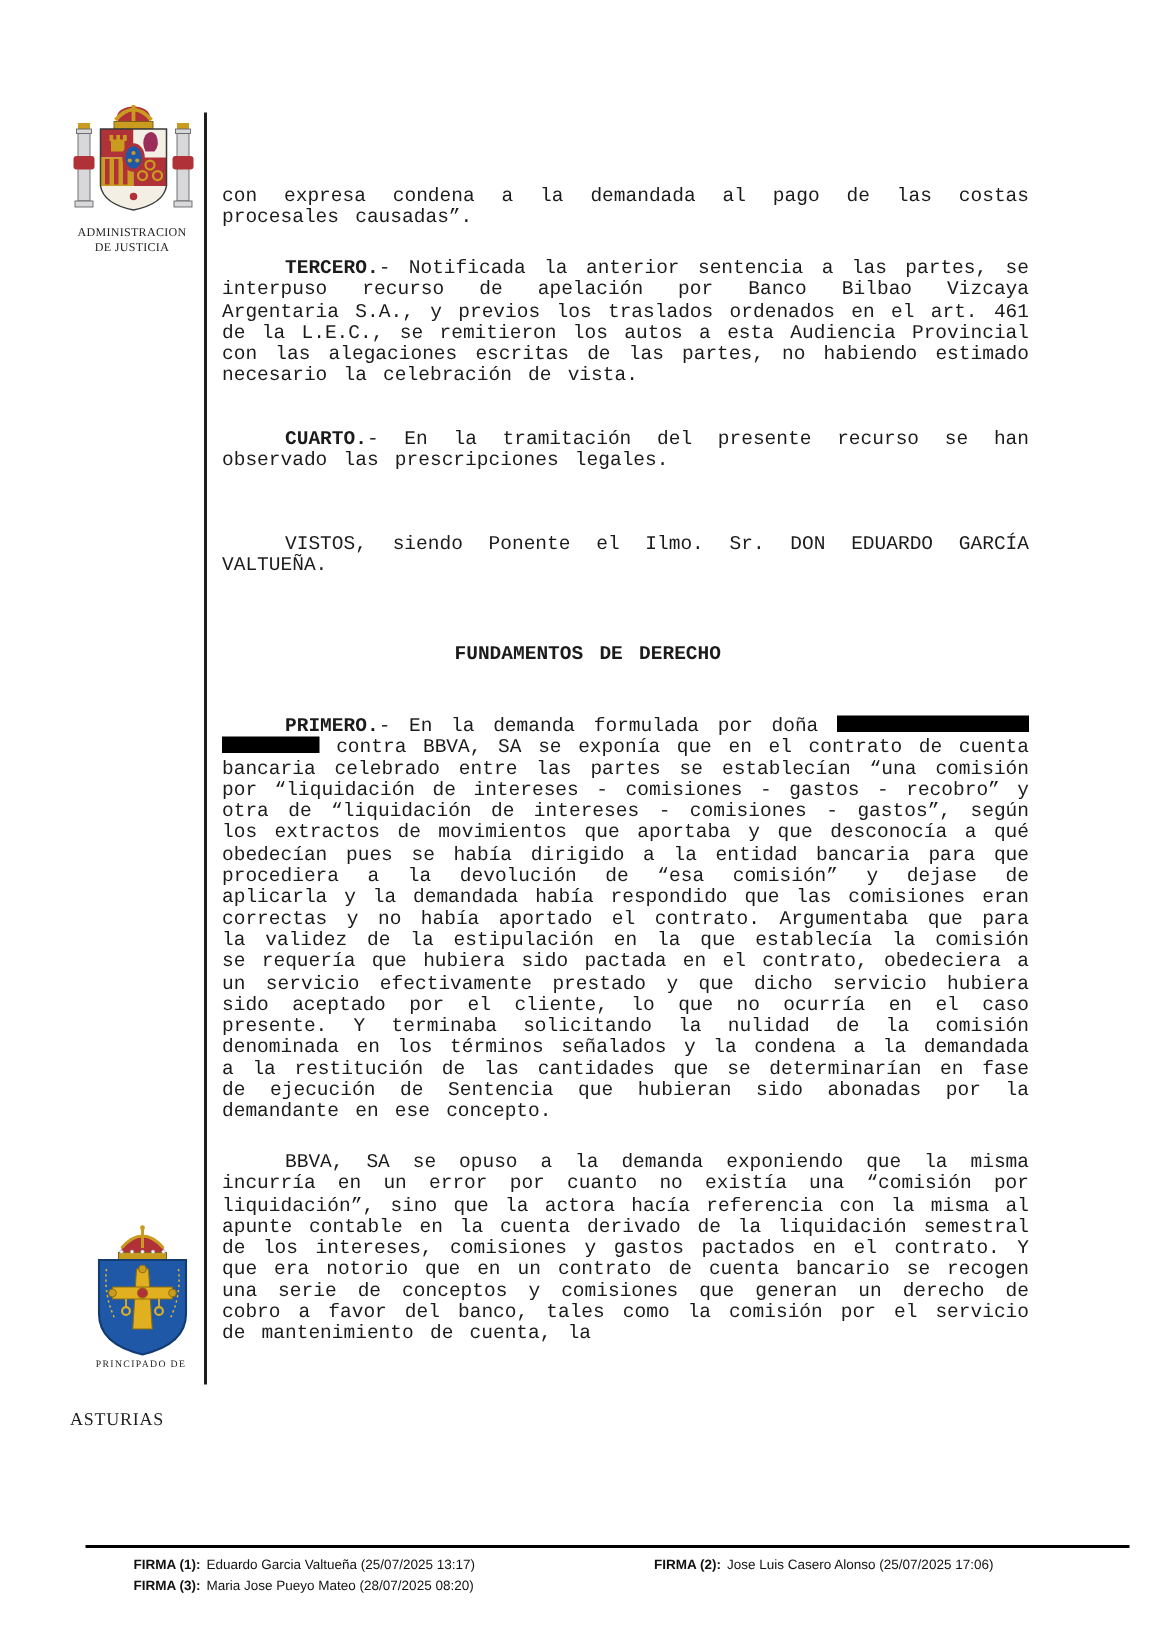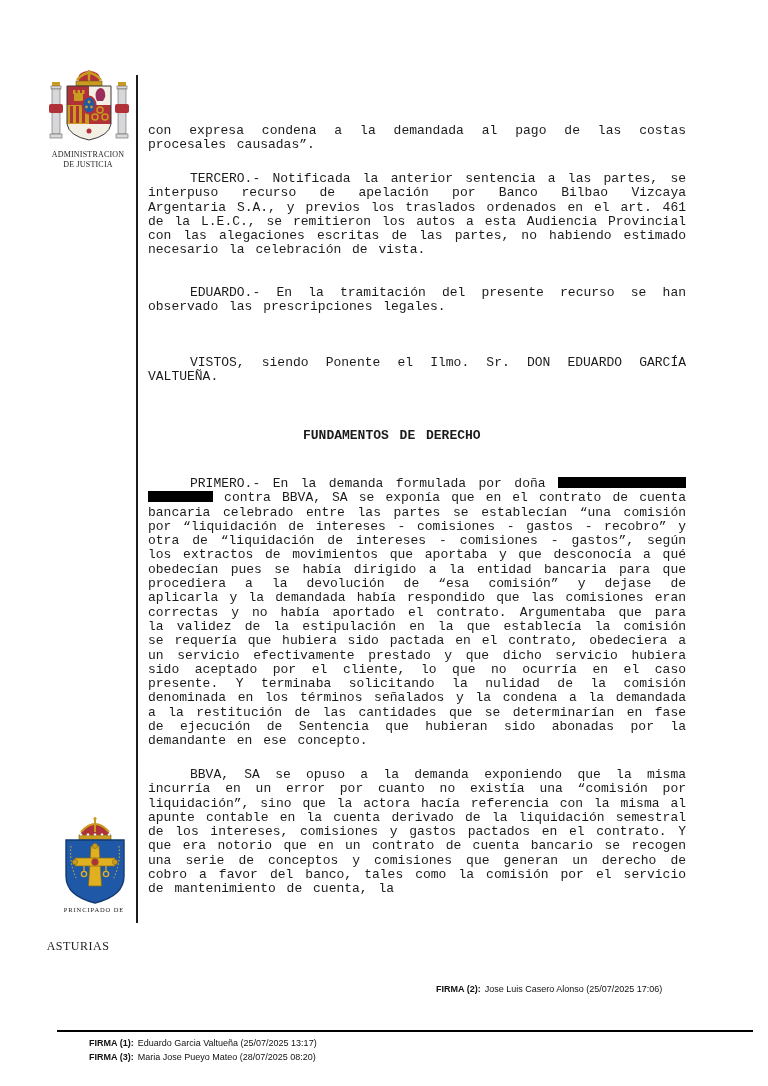--- a/index.html
+++ b/index.html
@@ -19,37 +19,37 @@
   .cap-ast-big{left:28px;top:913px;width:100px;font-size:12px;letter-spacing:.5px;line-height:16px;margin-top:25px;}
   .c-gold{fill:var(--gold);} .c-red{fill:var(--red);} .c-silver{fill:var(--silver);}
   .c-blue{fill:var(--blue);} .c-white{fill:#f4efe4;} .c-lion{fill:var(--lion);}
   
   .textcol{position:absolute;left:148px;top:0;width:538px;}
   .para{position:absolute;width:538px;margin:0;
         font-family:"Liberation Mono","DejaVu Sans Mono",monospace;
         font-size:13px;line-height:14.3px;color:var(--ink);
         text-align:justify;word-spacing:3px;}
   .indent{text-indent:42px;}
-  .para b{font-weight:normal;}
+  .para b{font-weight:bold;}
   .p-intro{top:124px;}
   .p-tercero{top:172px;}
   .p-cuarto{top:286px;}
   .p-vistos{top:356px;}
   .p-heading{top:429px;left:155px;width:auto;font-weight:bold;text-align:center;}
   .p-primero{top:477px;}
   .p-bbva{top:768px;}
   .redact{display:inline-block;background:#000;height:11px;vertical-align:-1px;}
   .redact.r1{width:128px;}
   .redact.r2{width:65px;}
   
   .footer-rule{position:absolute;left:57px;top:1030px;width:696px;height:2px;background:#000;}
   .sig{position:absolute;font-size:9px;line-height:11px;color:#111;white-space:nowrap;padding-left:23px;}
   .sig b{font-weight:bold;margin-right:4px;}
   .sig1{left:66px;top:1038px;}
-  .sig2{left:413px;top:984px;}
+  .sig2{left:413px;top:1038px;}
   .sig3{left:66px;top:1052px;}
 </style>
 </head>
 <body>
 
 <div class="page">
 
   <div class="vrule"></div>
 
   <div class="emblem" style="left:48px;top:68px;">
@@ -142,21 +142,21 @@
   </div>
   <div class="emblem-caption cap-ast-small">PRINCIPADO DE</div>
   <div class="emblem-caption cap-ast-big">ASTURIAS</div>
 
   <div class="textcol">
 
     <p class="para p-intro"><span>con expresa condena a la demandada al pago de las costas procesales causadas”.</span></p>
 
     <p class="para indent p-tercero"><b>TERCERO.</b><span>- Notificada la anterior sentencia a las partes, se interpuso recurso de apelación por Banco Bilbao Vizcaya Argentaria S.A., y previos los traslados ordenados en el art. 461 de la L.E.C., se remitieron los autos a esta Audiencia Provincial con las alegaciones escritas de las partes, no habiendo estimado necesario la celebración de vista.</span></p>
 
-    <p class="para indent p-cuarto"><b>EDUARDO.</b><span>- En la tramitación del presente recurso se han observado las prescripciones legales.</span></p>
+    <p class="para indent p-cuarto"><b>CUARTO.</b><span>- En la tramitación del presente recurso se han observado las prescripciones legales.</span></p>
 
     <p class="para indent p-vistos"><span>VISTOS, siendo Ponente el Ilmo. Sr. DON EDUARDO GARCÍA VALTUEÑA.</span></p>
 
     <p class="para p-heading">FUNDAMENTOS DE DERECHO</p>
 
     <p class="para indent p-primero"><b>PRIMERO.</b><span>- En la demanda formulada por doña </span><span class="redact r1"></span> <span class="redact r2"></span><span> contra BBVA, SA se exponía que en el contrato de cuenta bancaria celebrado entre las partes se establecían “una comisión por “liquidación de intereses - comisiones - gastos - recobro” y otra de “liquidación de intereses - comisiones - gastos”, según los extractos de movimientos que aportaba y que desconocía a qué obedecían pues se había dirigido a la entidad bancaria para que procediera a la devolución de “esa comisión” y dejase de aplicarla y la demandada había respondido que las comisiones eran correctas y no había aportado el contrato. Argumentaba que para la validez de la estipulación en la que establecía la comisión se requería que hubiera sido pactada en el contrato, obedeciera a un servicio efectivamente prestado y que dicho servicio hubiera sido aceptado por el cliente, lo que no ocurría en el caso presente. Y terminaba solicitando la nulidad de la comisión denominada en los términos señalados y la condena a la demandada a la restitución de las cantidades que se determinarían en fase de ejecución de Sentencia que hubieran sido abonadas por la demandante en ese concepto.</span></p>
 
     <p class="para indent p-bbva"><span>BBVA, SA se opuso a la demanda exponiendo que la misma incurría en un error por cuanto no existía una “comisión por liquidación”, sino que la actora hacía referencia con la misma al apunte contable en la cuenta derivado de la liquidación semestral de los intereses, comisiones y gastos pactados en el contrato. Y que era notorio que en un contrato de cuenta bancario se recogen una serie de conceptos y comisiones que generan un derecho de cobro a favor del banco, tales como la comisión por el servicio de mantenimiento de cuenta, la</span></p>
 
   </div>

